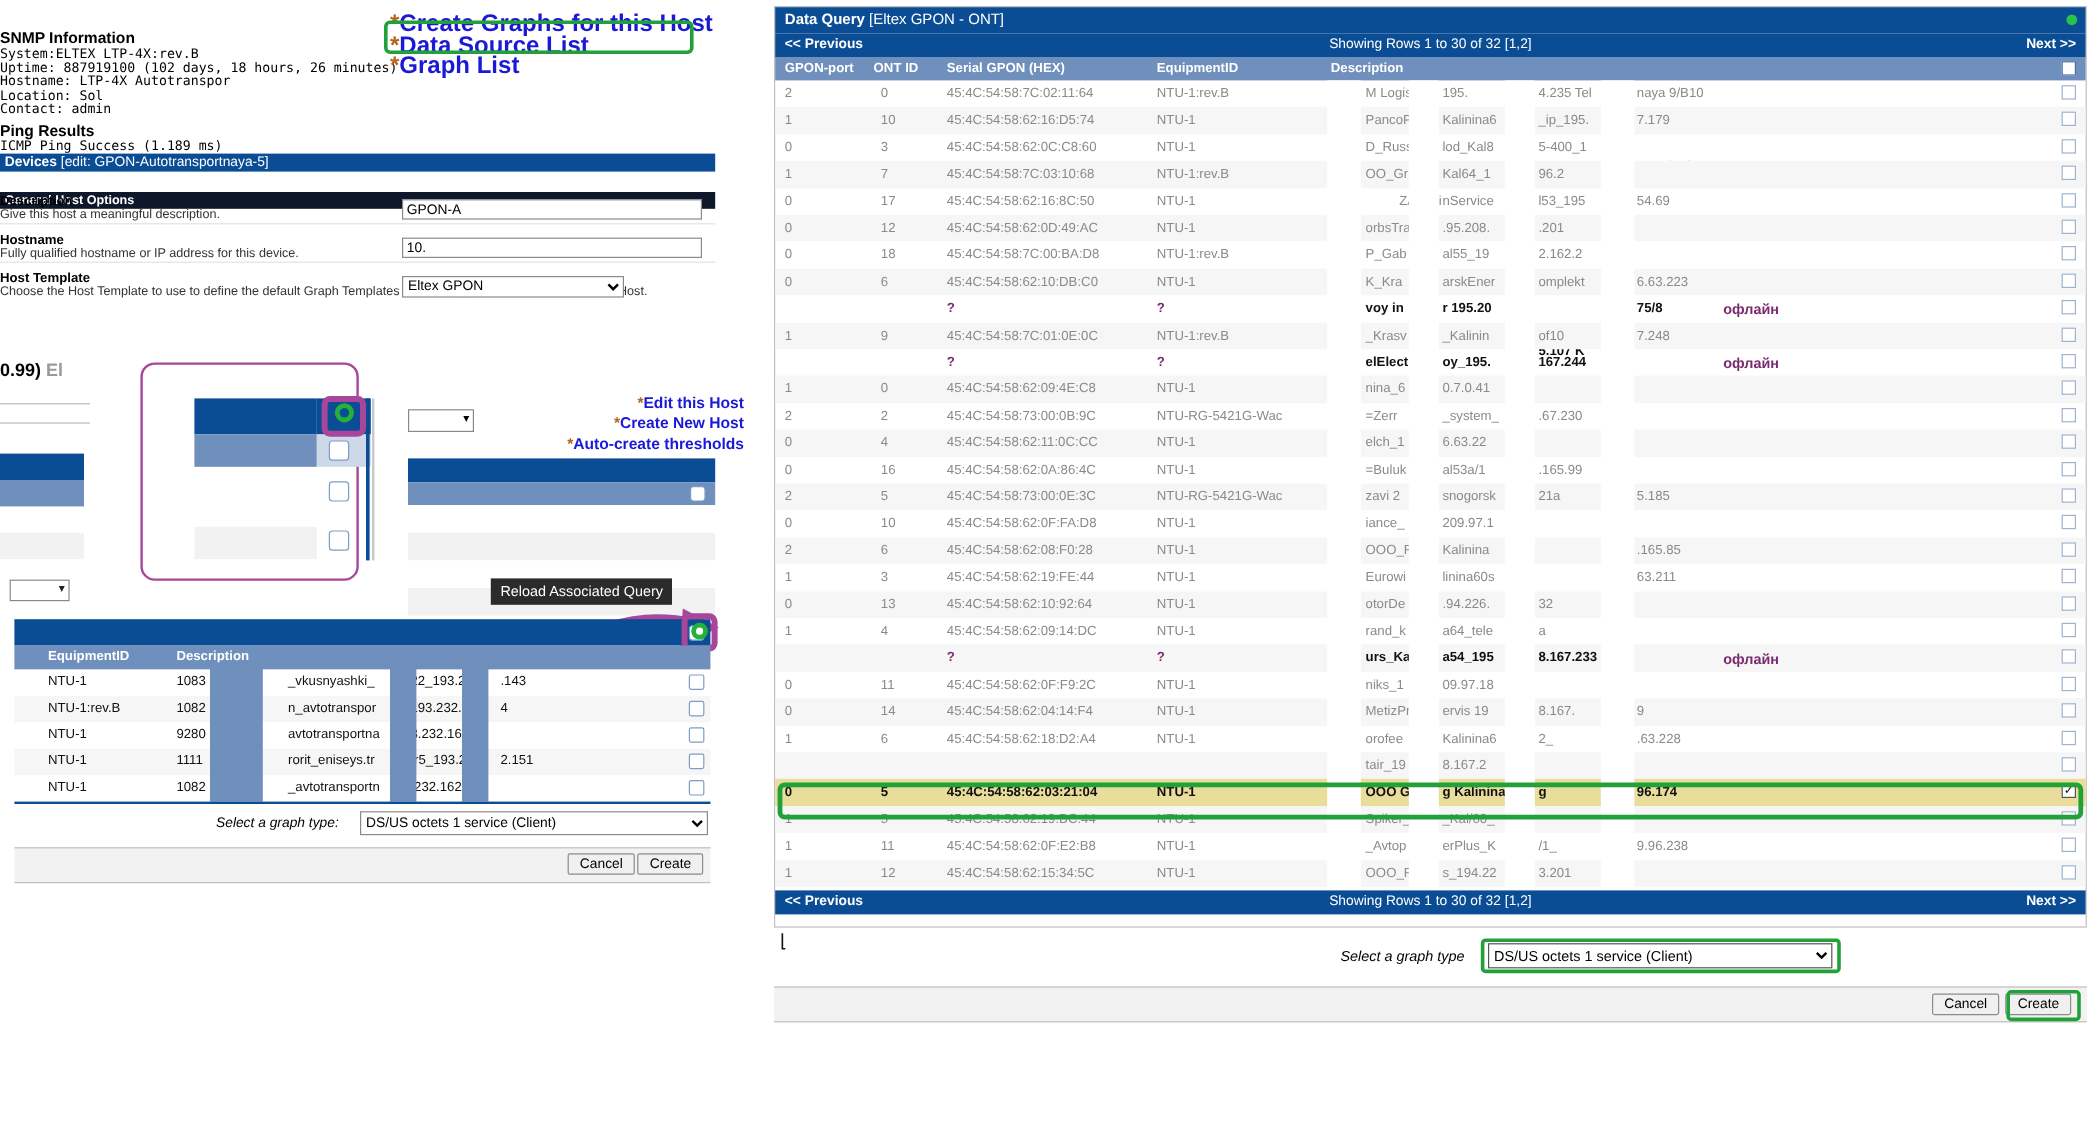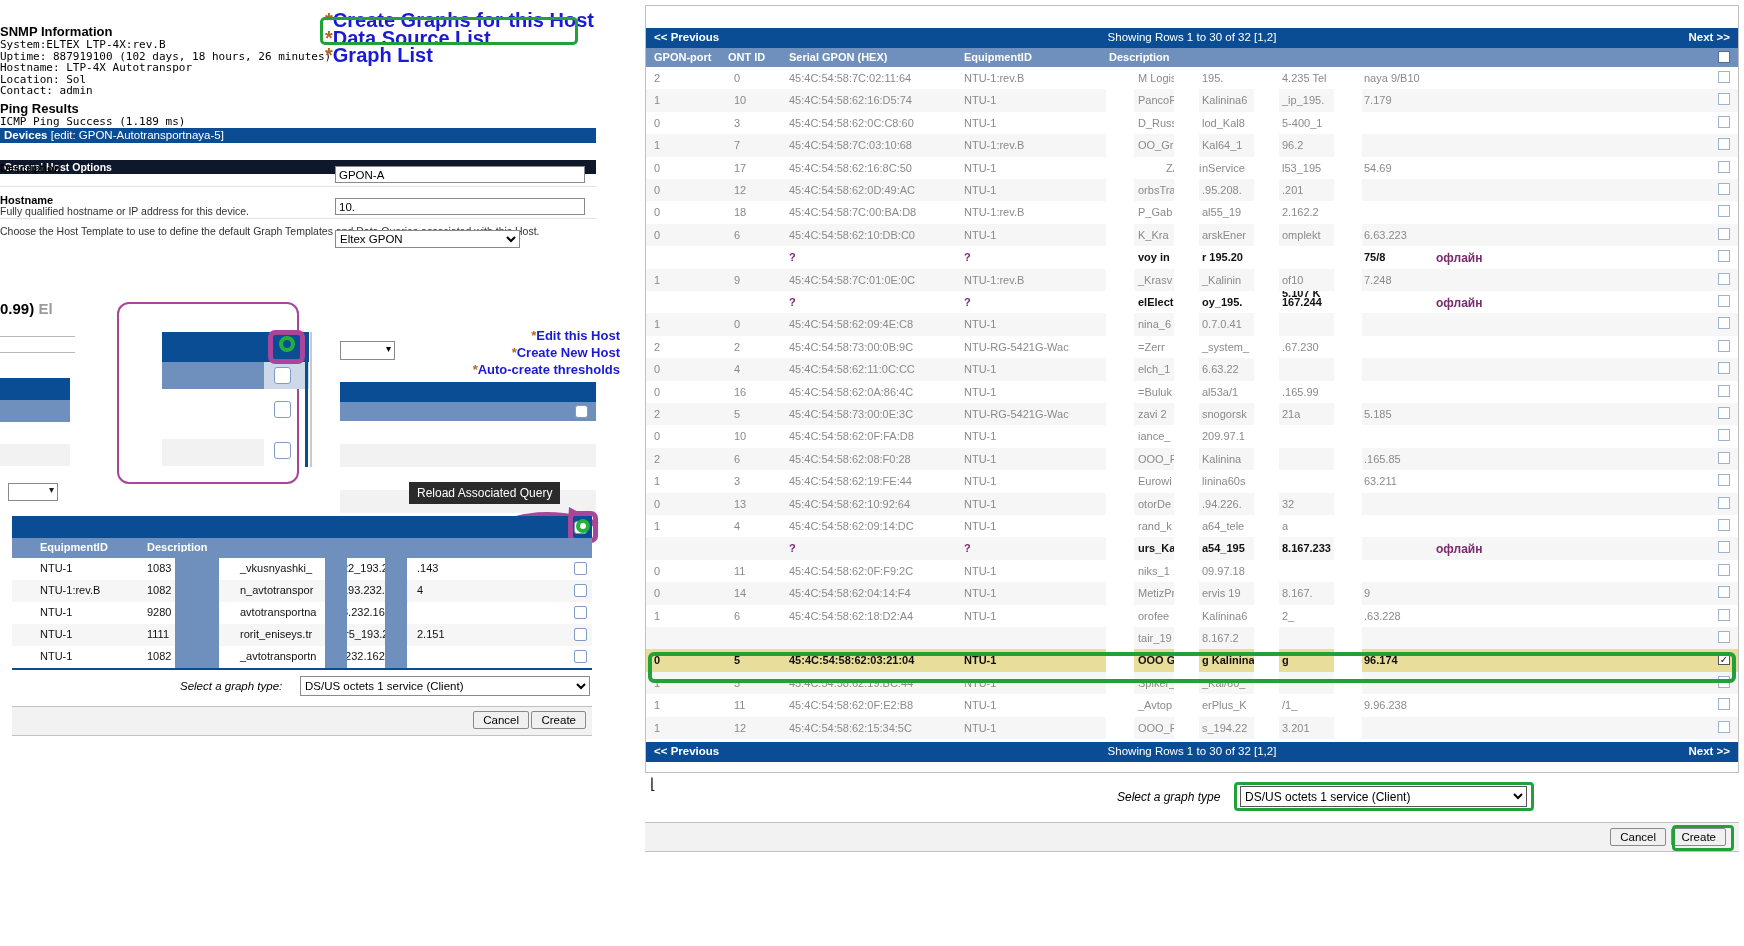--- a/index.html
+++ b/index.html
@@ -325,34 +325,36 @@
   <div class="green-ring" style="left:320px;top:17px;width:258px;height:28px;"></div>
 
   <div id="devices-bar">
     <b>Devices</b>
     <span>[edit: GPON-Autotransportnaya-5]</span>
   </div>
   <div id="genhost-bar">General Host Options</div>
 
   <div class="form-row" style="top:162px;height:25px;">
     <div class="lbl-t">Description</div>
+    <div class="lbl-d">Give this host a meaningful description.</div>
     <div class="fld">
       <input class="txt" value="GPON-A" style="">
     </div>
   </div>
 
   <div class="form-row" style="top:194px;height:25px;">
     <div class="lbl-t">Hostname</div>
     <div class="lbl-d">Fully qualified hostname or IP address for this device.</div>
     <div class="fld">
       <input class="txt" value="10." style="">
     </div>
   </div>
 
   <div class="form-row" style="top:226px;height:33px;border:none;">
+    <div class="lbl-t">Host Template</div>
     <div class="lbl-d">Choose the Host Template to use to define the default Graph Templates and Data Queries associated with this Host.</div>
     <div class="fld">
       <select class="sel">
         <option>Eltex GPON</option>
       </select>
     </div>
   </div>
 
   <div id="partial-ip">
     <span>0.99)</span>
@@ -467,20 +469,25 @@
   </div>
 
   <div id="lq-btnbar">
     <button class="btn" style="position:absolute;right:63px;top:4px;">Cancel</button>
     <button class="btn" style="position:absolute;right:6px;top:4px;">Create</button>
   </div>
 </div>
 
 <div id="right-panel">
 
+  <div id="dq-title">
+    <b>Data Query</b>
+    <span>[Eltex GPON - ONT]</span>
+    <span id="dq-green-dot"></span>
+  </div>
 
   <div class="dq-navbar" style="top:22px;">
     <span class="prev">&lt;&lt; Previous</span>
     <span class="mid">
       <span>Showing Rows 1 to 30 of 32 [1,2]</span>
     </span>
     <span class="nxt">Next &gt;&gt;</span>
   </div>
 
   <div id="dq-colhead">

